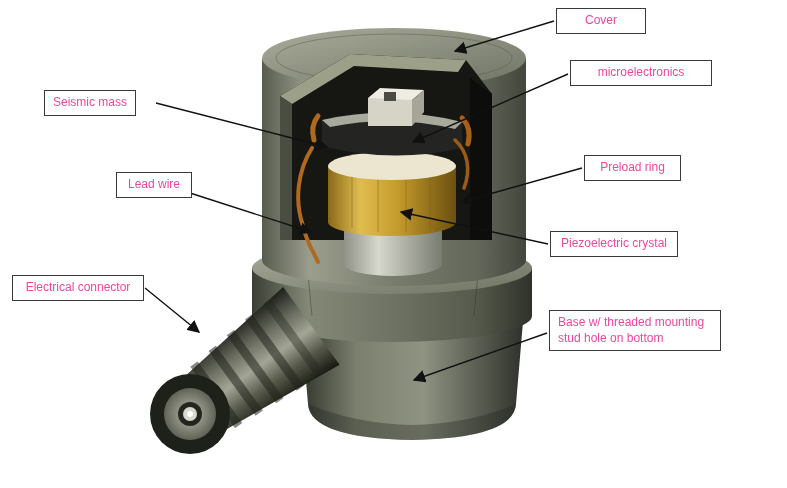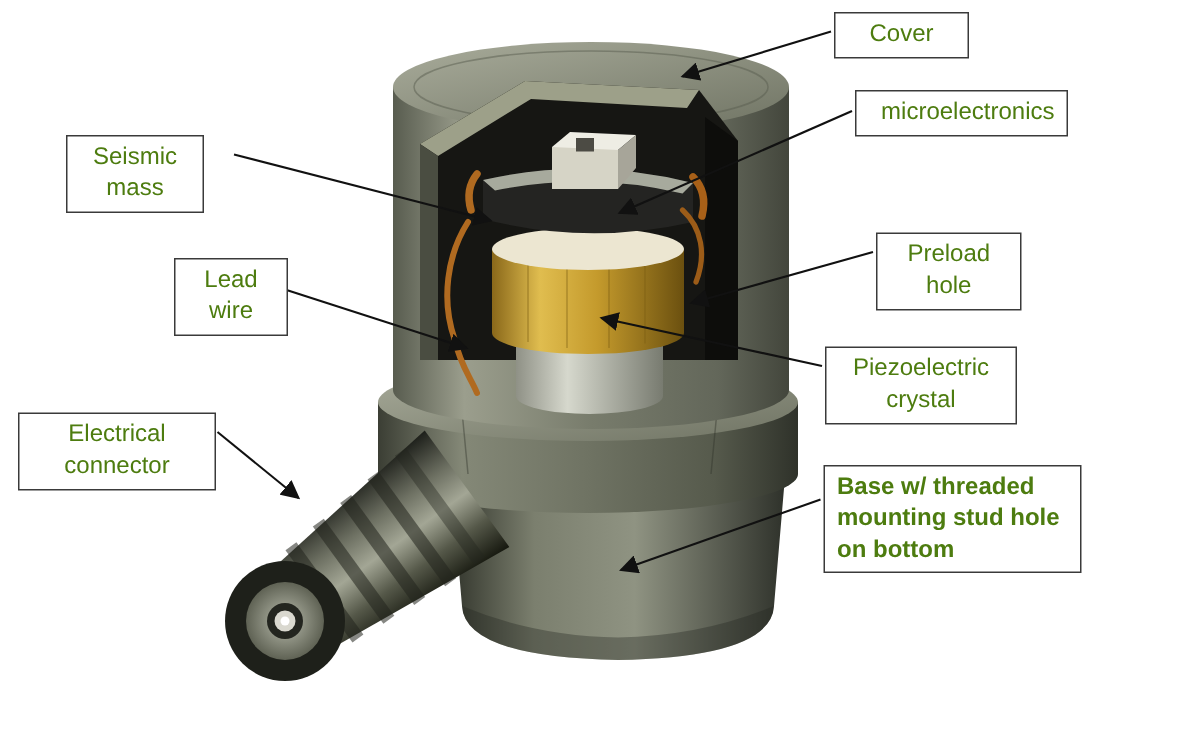--- a/index.html
+++ b/index.html
@@ -9,23 +9,23 @@
     background:#ffffff;
     overflow:hidden;
     font-family:"Liberation Sans", sans-serif;
   }
   .canvas > svg{position:absolute;left:0;top:0;}
   .label{
     position:absolute;
     background:#ffffff;
     border:1px solid #3a3a3a;
     padding:4px 8px;
-    font-size:16px;
+    font-size:12px;
     line-height:1.3;
-    color:#4d7c0f;
+    color:#ec4899;
     text-align:center;
     box-sizing:border-box;
   }
   .label--left{text-align:left;}
 </style>
 </head>
 <body>
 
 <div class="canvas">
 
@@ -157,21 +157,21 @@
       <line x1="156" y1="103" x2="327" y2="147" marker-end="url(#arrowHead)"></line>
       <line x1="582" y1="168" x2="461" y2="202" marker-end="url(#arrowHead)"></line>
       <line x1="190" y1="193" x2="311" y2="232" marker-end="url(#arrowHead)"></line>
       <line x1="548" y1="244" x2="401" y2="212" marker-end="url(#arrowHead)"></line>
       <line x1="145" y1="288" x2="199" y2="332" marker-end="url(#arrowHead)"></line>
       <line x1="547" y1="333" x2="414" y2="380" marker-end="url(#arrowHead)"></line>
     </g>
   </svg>
 
   <div class="label" style="left:556px; top:8px;   width:90px;">Cover</div>
-  <div class="label" style="left:570px; top:60px;  width:142px;text-align:right;">microelectronics</div>
+  <div class="label" style="left:570px; top:60px;  width:142px;">microelectronics</div>
   <div class="label" style="left:44px;  top:90px;  width:92px;">Seismic mass</div>
-  <div class="label" style="left:584px; top:155px; width:97px;">Preload hole</div>
+  <div class="label" style="left:584px; top:155px; width:97px;">Preload ring</div>
   <div class="label" style="left:116px; top:172px; width:76px;">Lead wire</div>
   <div class="label" style="left:550px; top:231px; width:128px;">Piezoelectric crystal</div>
   <div class="label" style="left:12px;  top:275px; width:132px;">Electrical connector</div>
-  <div class="label label--left" style="left:549px; top:310px; width:172px;font-weight:bold;">Base w/ threaded mounting stud hole on bottom</div>
+  <div class="label label--left" style="left:549px; top:310px; width:172px;">Base w/ threaded mounting stud hole on bottom</div>
 
 </div>
 
 </body></html>

